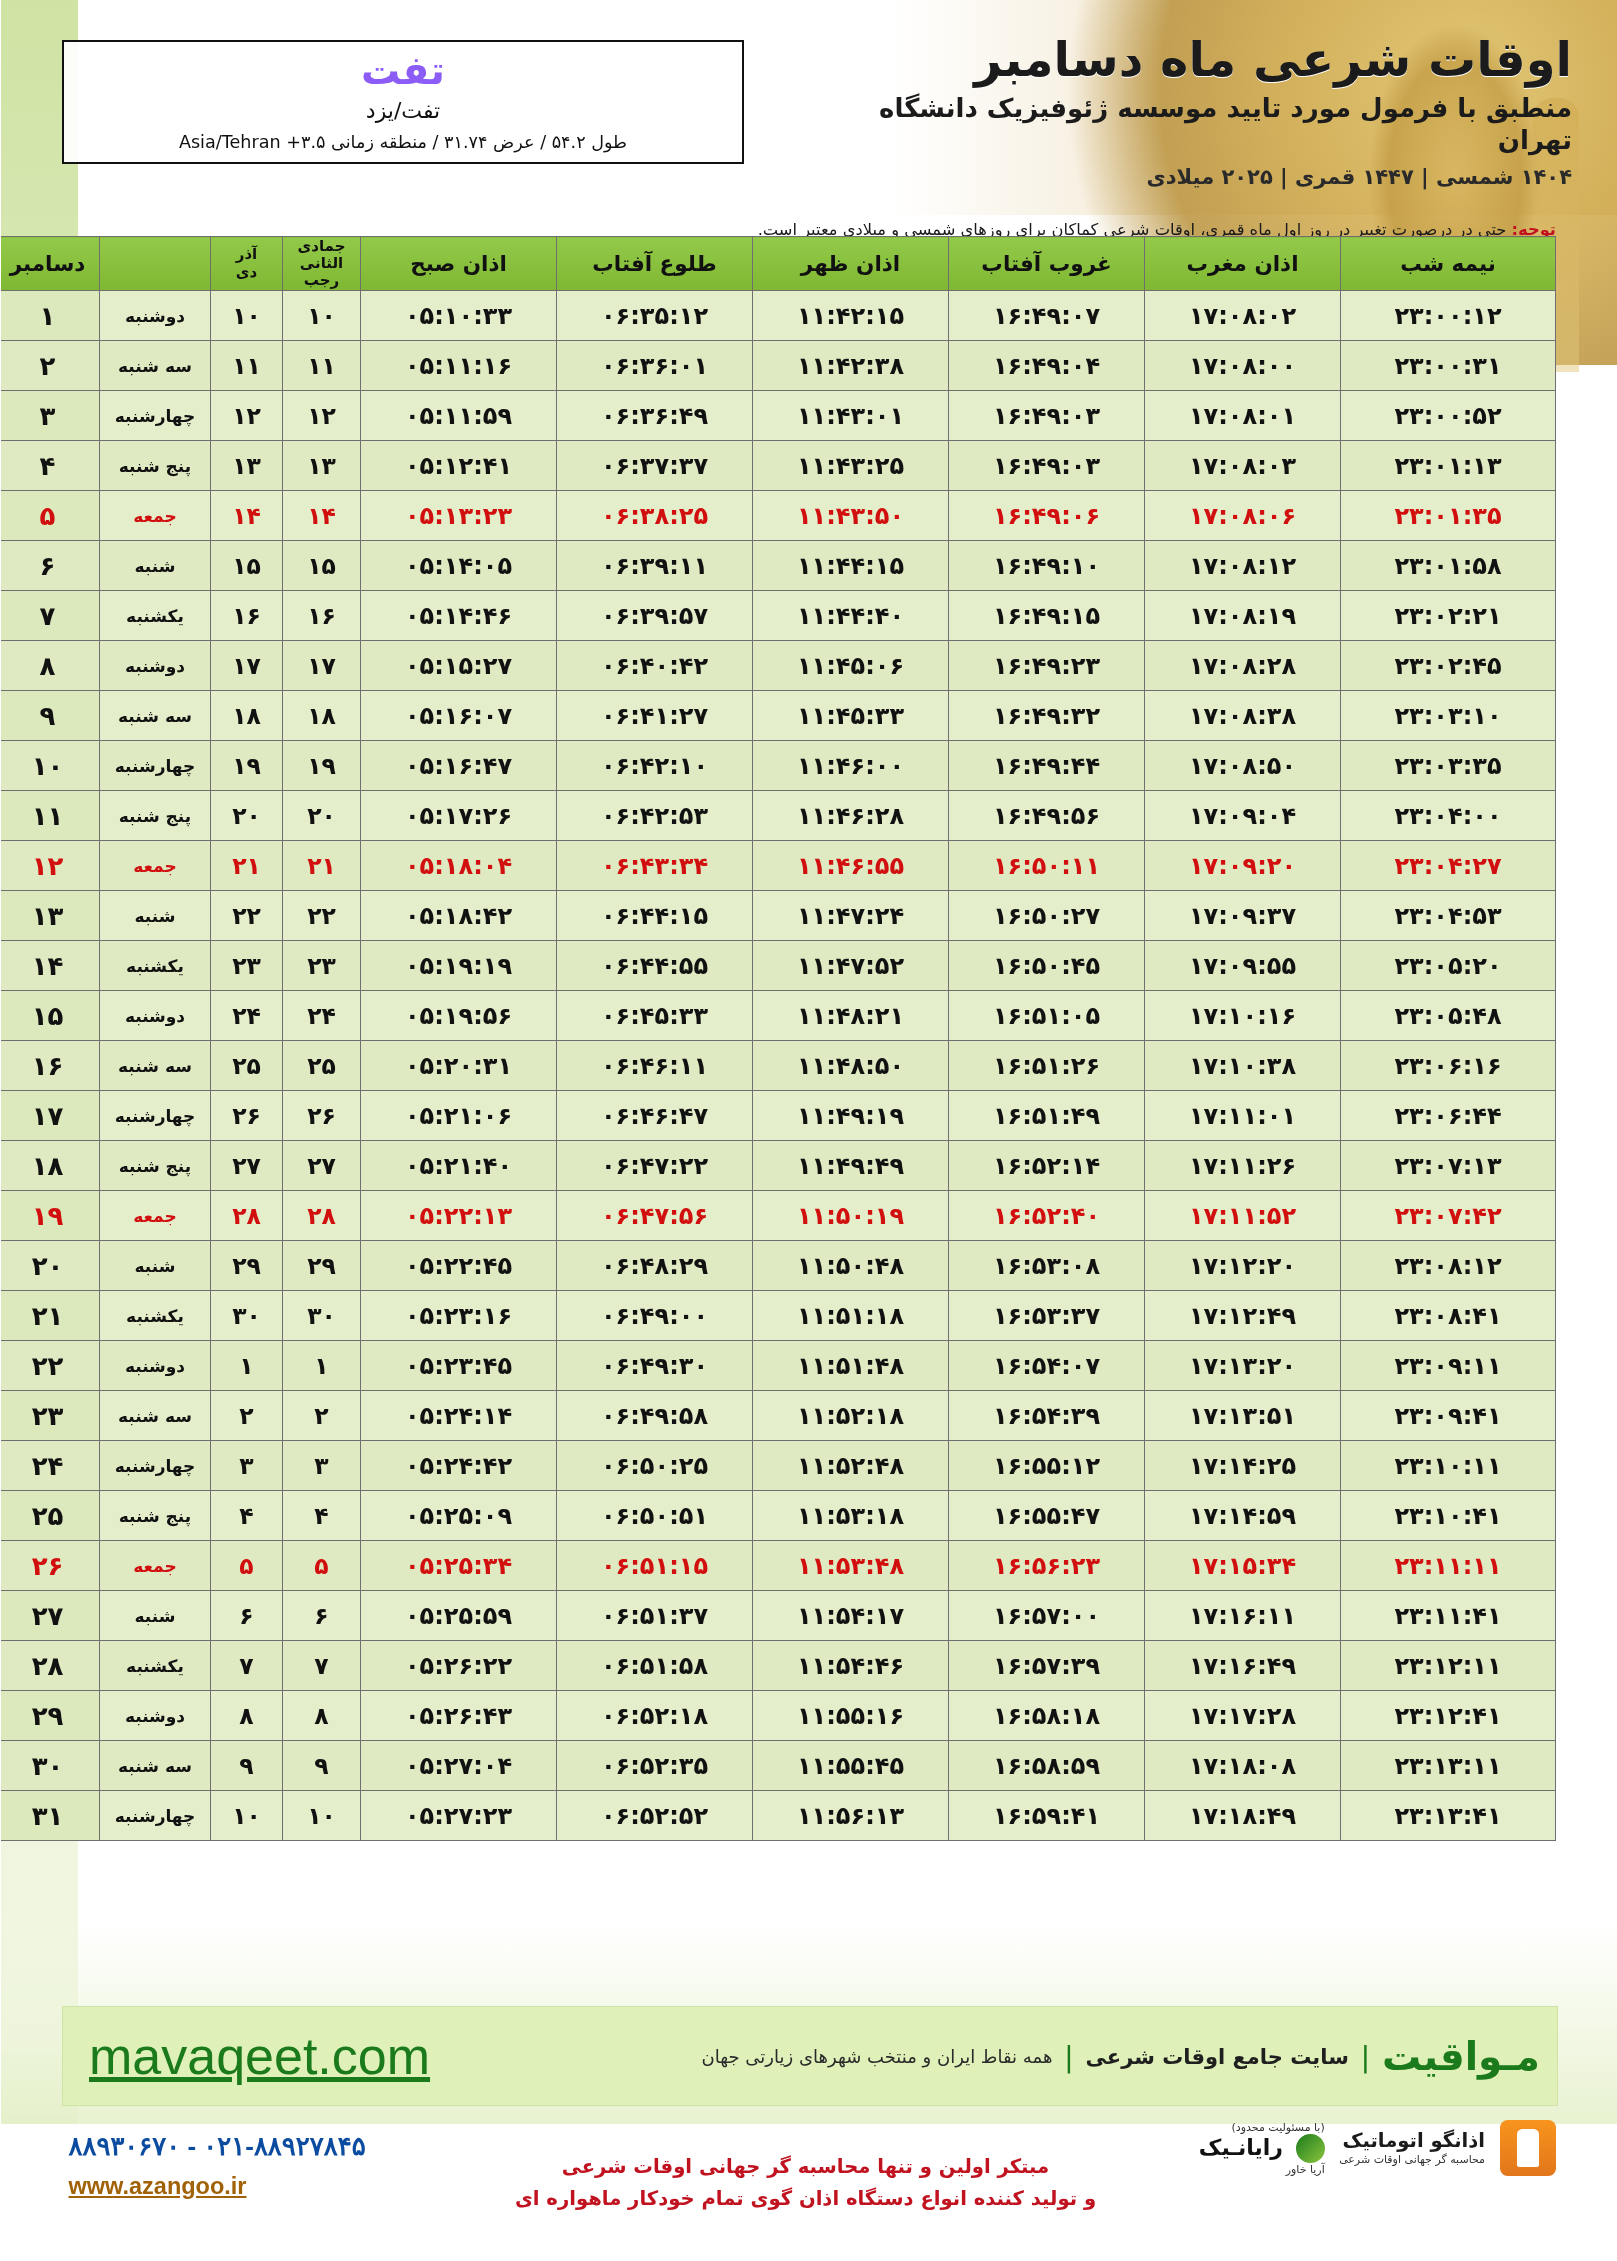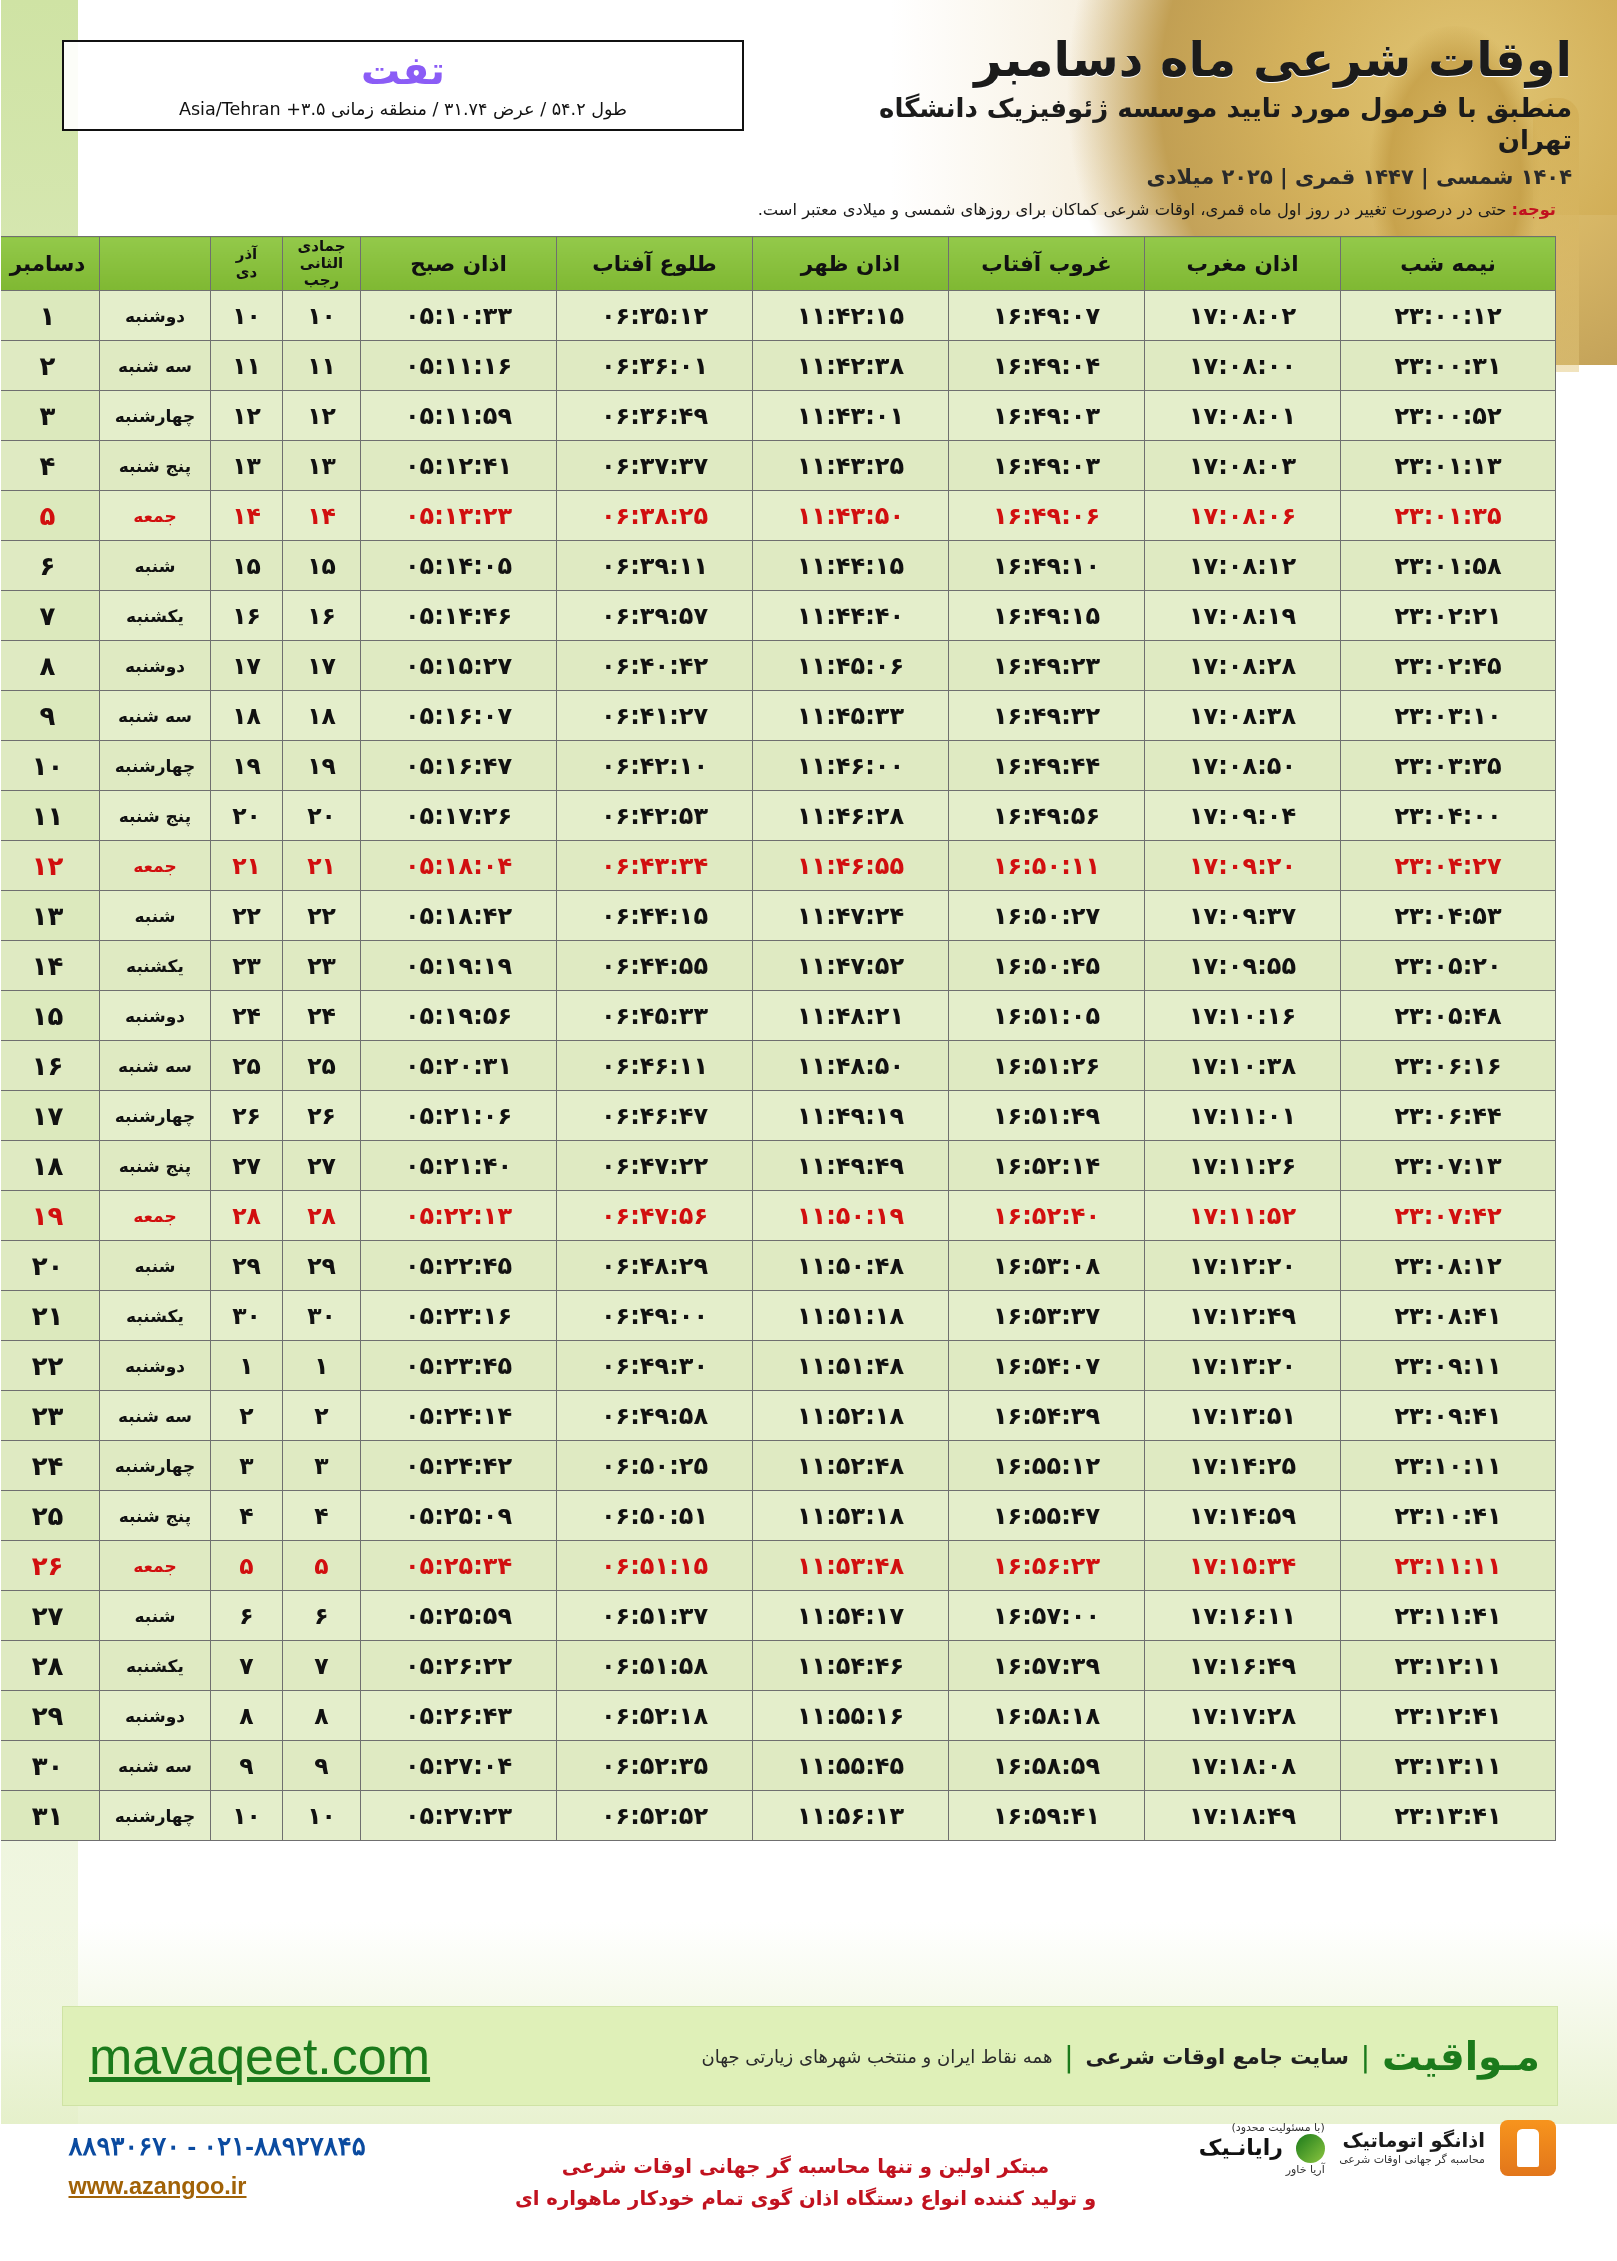--- a/index.html
+++ b/index.html
@@ -63,21 +63,21 @@
     position:absolute;z-index:3;top:40px;left:62px;width:682px;
     border:2px solid #111;background:rgba(255,255,255,0.92);
     text-align:center;padding:9px 6.5px 10.4px 6.5px;box-sizing:border-box;
   }
   .city-name{font-size:39px;font-weight:bold;color:#8b5cf6;line-height:1.0;}
   .city-sub{font-size:22px;color:#111;margin-top:7.8px;}
   .city-geo{font-size:17.6px;color:#111;margin-top:9px;direction:rtl;}
 
   
   .note{
-    position:absolute;z-index:3;top:200px;left:62px;width:1494px;text-align:right;
+    position:absolute;z-index:3;top:220px;left:62px;width:1494px;text-align:right;
     font-size:16.3px;color:#1a1a1a;direction:rtl;
   }
   .note b{color:#c1121f;}
 
   
   .table-wrap{position:absolute;z-index:3;top:236px;left:62px;width:1494px;}
   table{border-collapse:collapse;width:1494px;table-layout:fixed;}
   th,td{border:1.3px solid #6f6f6f;text-align:center;vertical-align:middle;}
   thead th{
     background:#8cc63f;background:linear-gradient(180deg,#93c94a,#7fb832);
@@ -178,20 +178,21 @@
 </div>
 
 <div class="header">
   <div class="title-main">اوقات شرعی ماه دسامبر</div>
   <div class="title-sub">منطبق با فرمول مورد تایید موسسه ژئوفیزیک دانشگاه تهران</div>
   <div class="title-dates">۱۴۰۴ شمسی | ۱۴۴۷ قمری | ۲۰۲۵ میلادی</div>
 </div>
 
 <div class="citybox">
   <div class="city-name">تفت</div>
+  <div class="city-sub">تفت/یزد</div>
   <div class="city-geo">طول ۵۴.۲ / عرض ۳۱.۷۴ / منطقه زمانی ۳.۵+ Asia/Tehran</div>
 </div>
 
 <div class="note">
   <b>توجه:</b><span> حتی در درصورت تغییر در روز اول ماه قمری، اوقات شرعی کماکان برای روزهای شمسی و میلادی معتبر است.</span>
 </div>
 
 <div class="table-wrap">
   <table>
     <colgroup>

